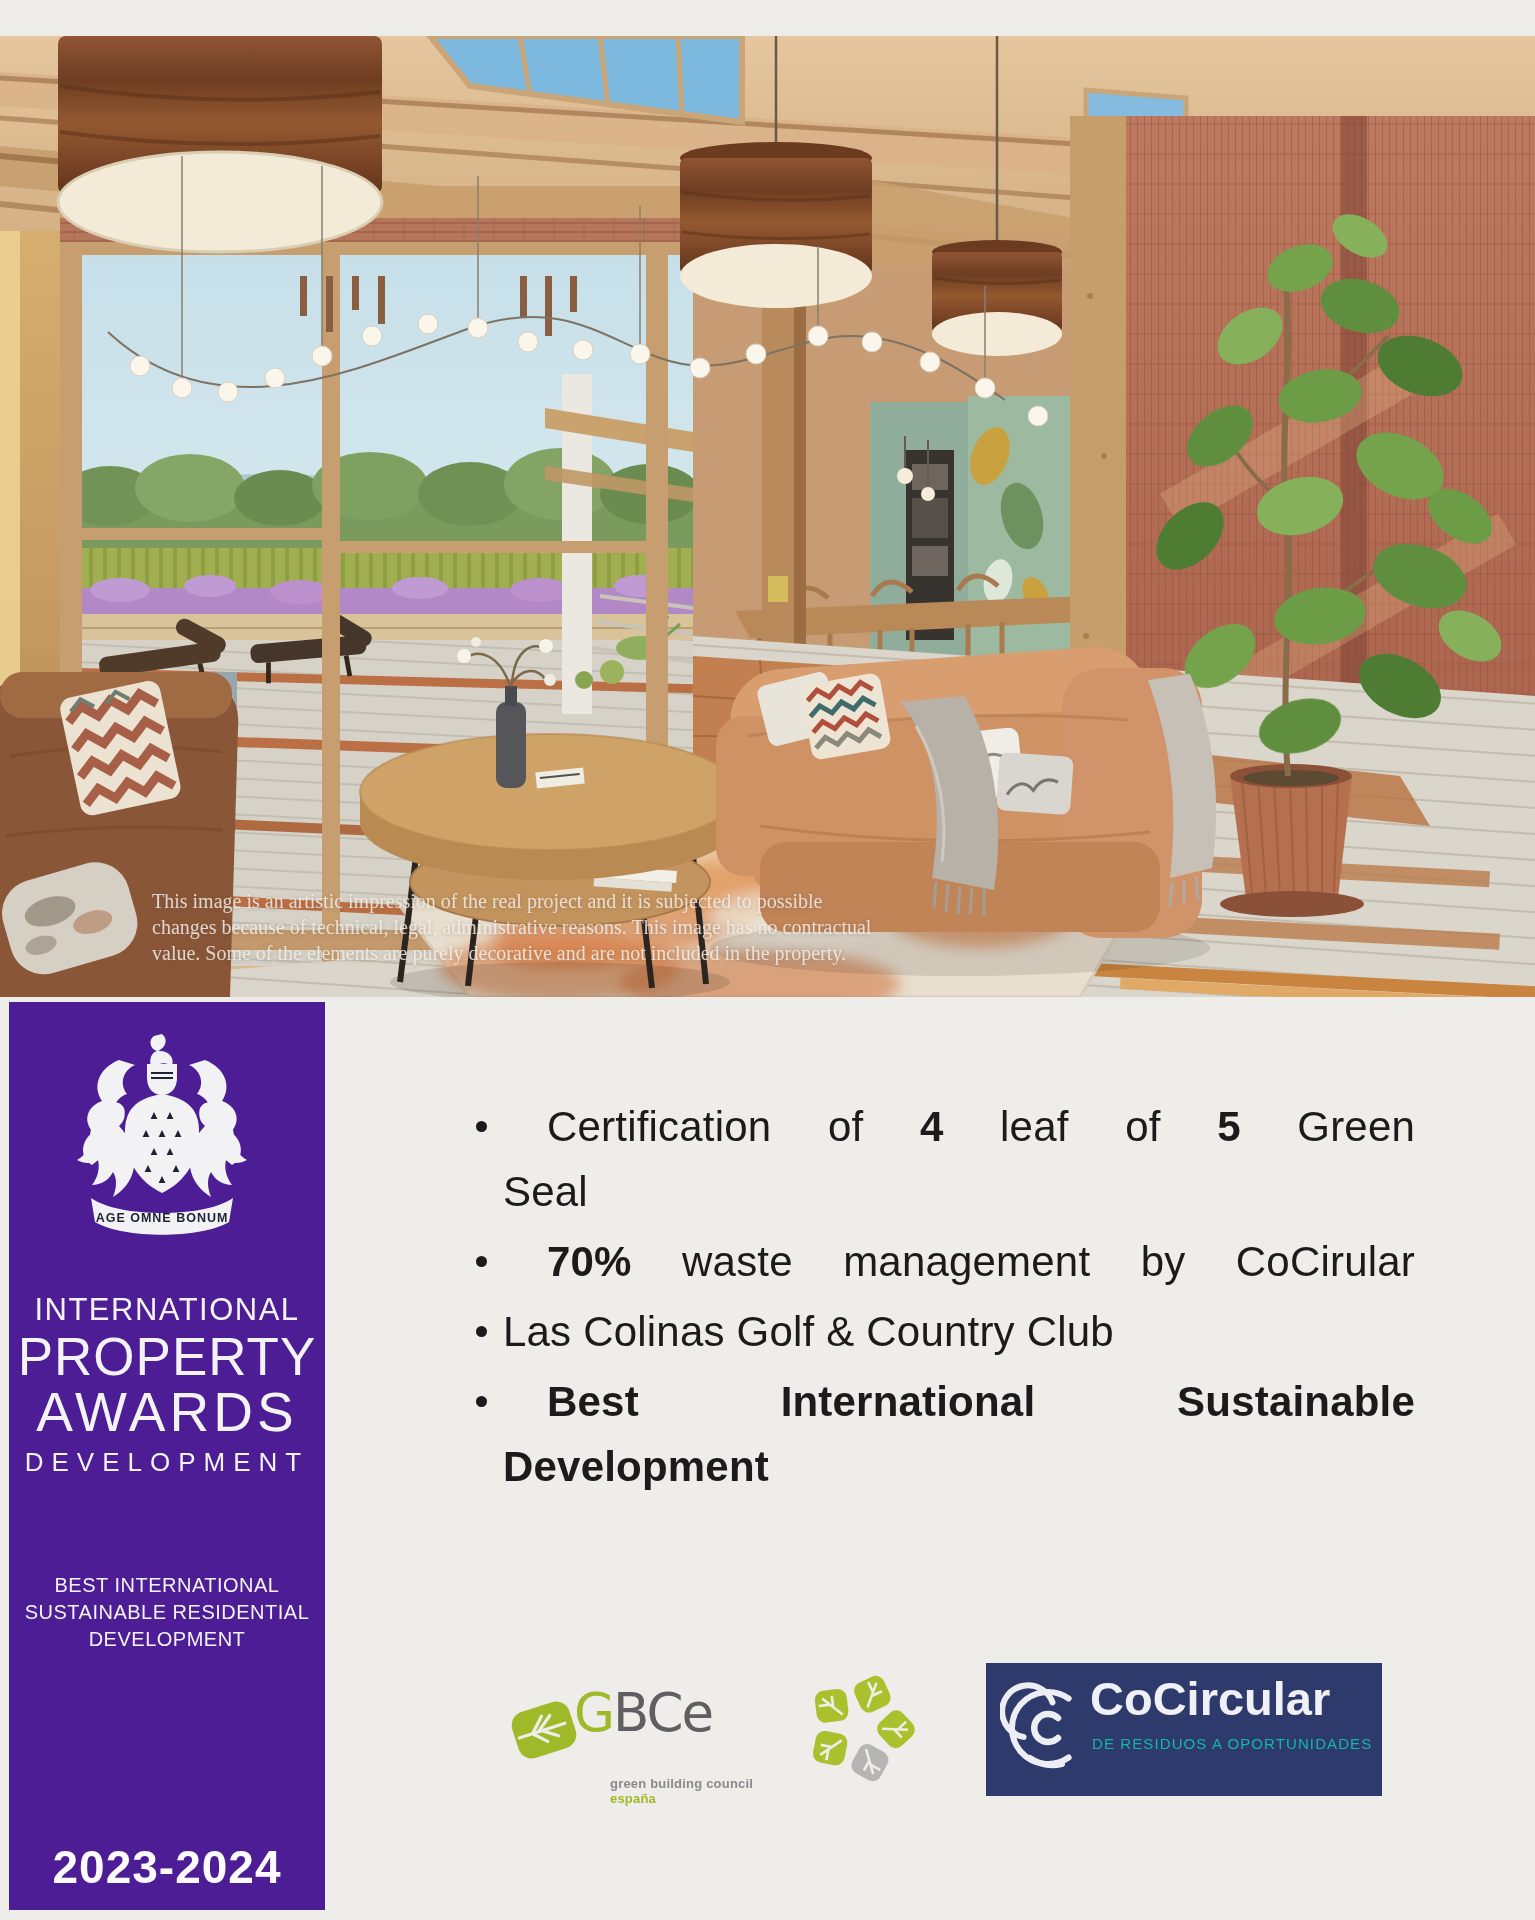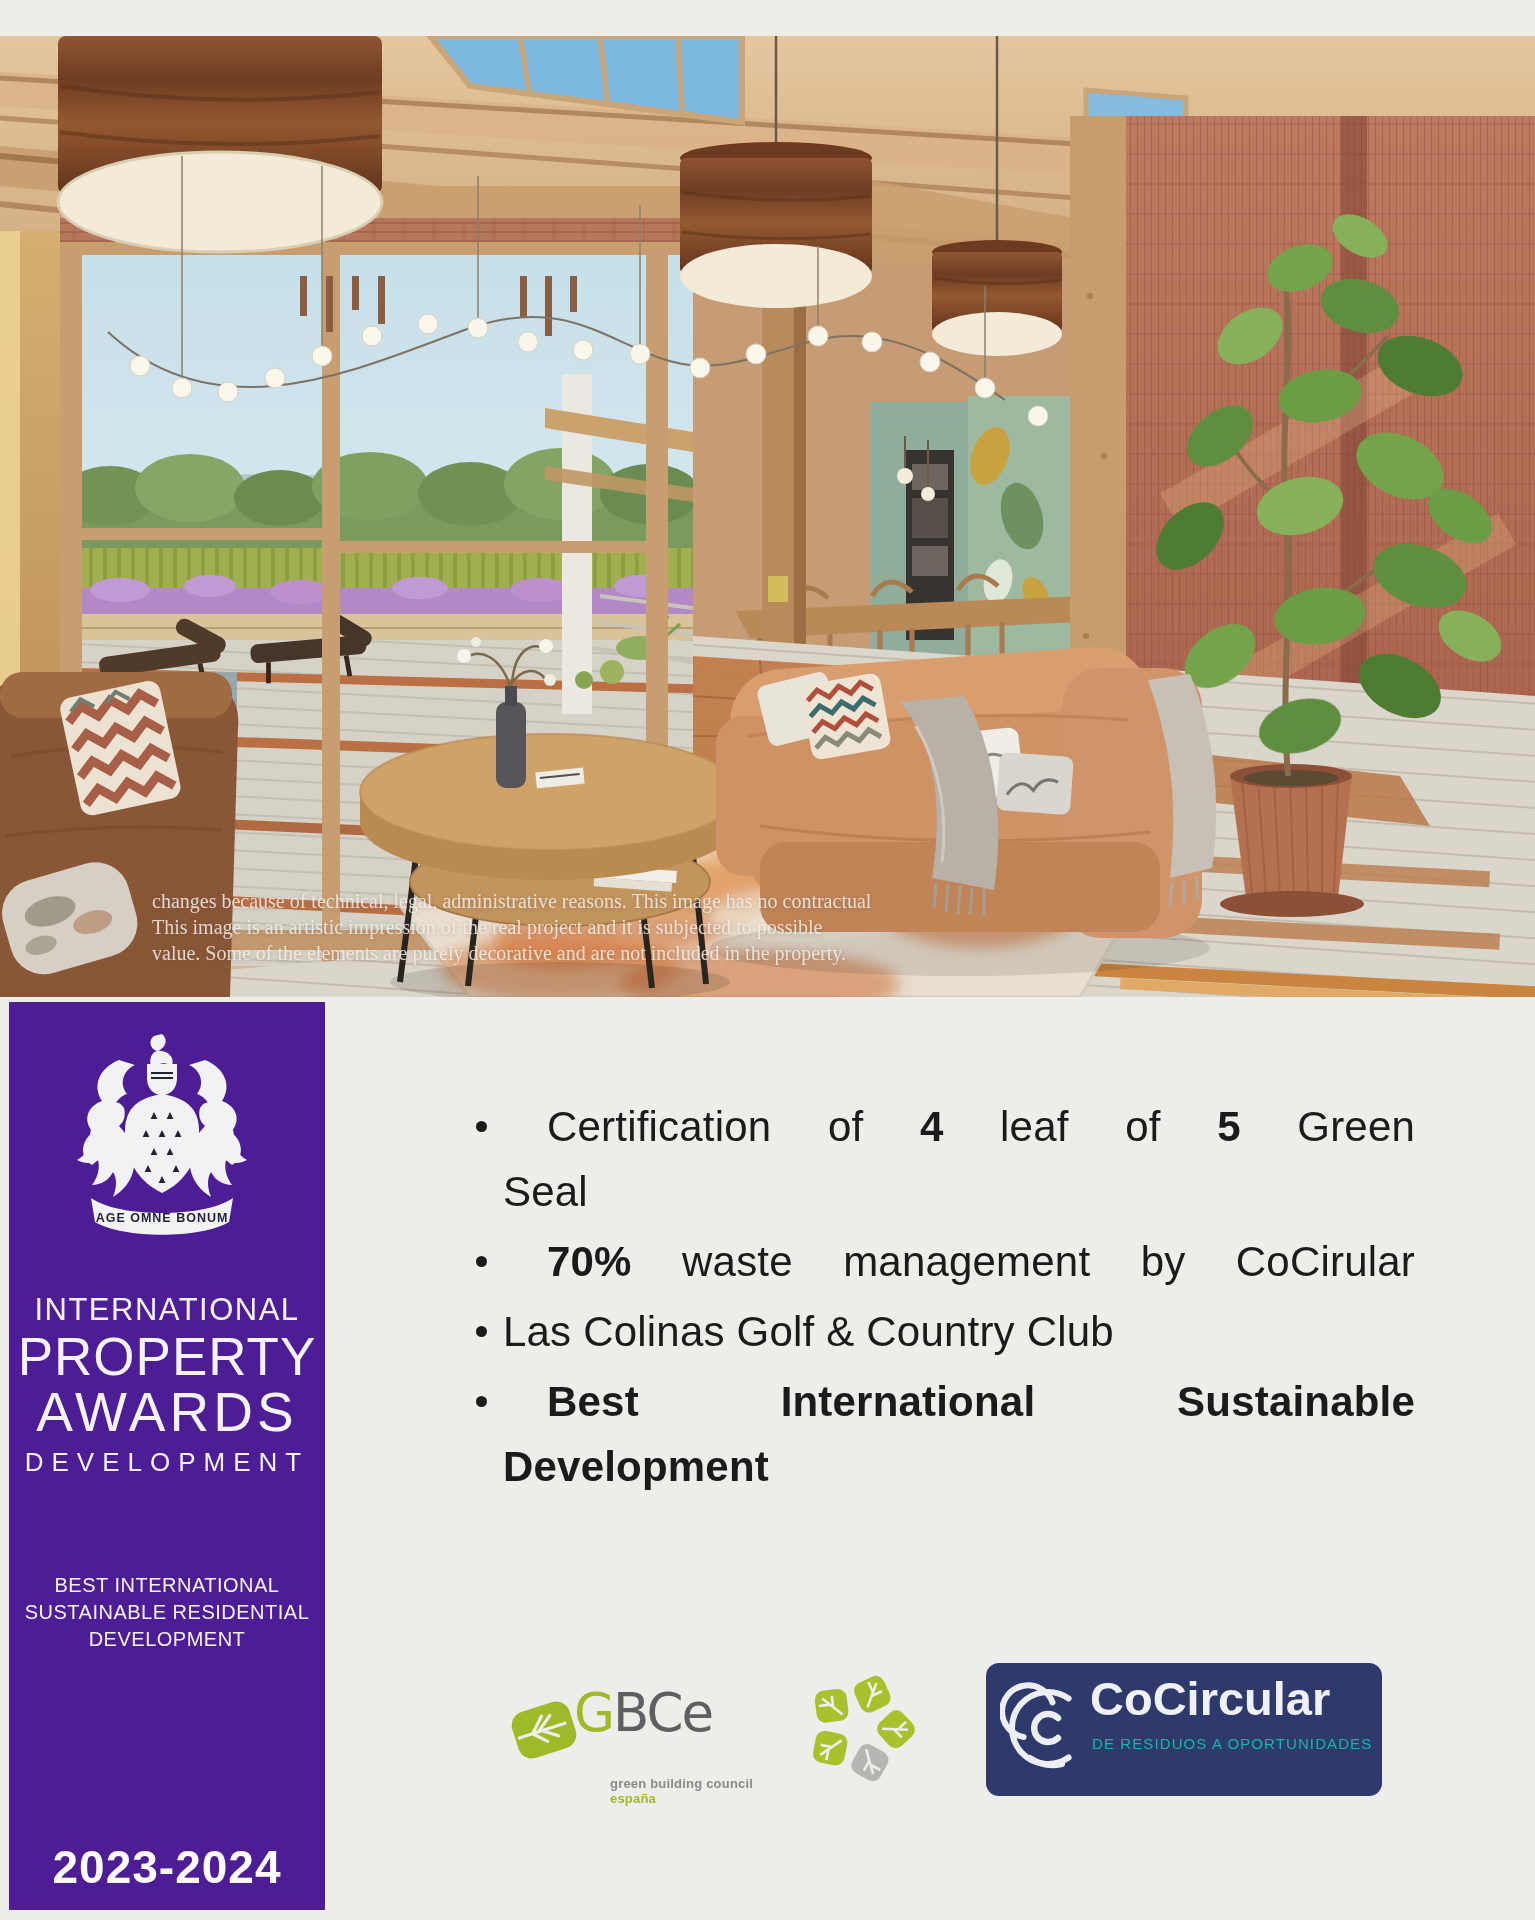--- a/index.html
+++ b/index.html
@@ -33,21 +33,21 @@
   
   .gbce{position:absolute;left:508px;top:1688px;width:260px;height:96px;}
   .gbce-leaf{position:absolute;left:0;top:10px;}
   .gbce-word{position:absolute;left:66px;top:-6px;font-family:"DejaVu Sans",sans-serif;
       font-size:53px;letter-spacing:-2px;color:#5f5f61;}
   .gbce-word .g{color:#9fba28;}
   .gbce-sub{position:absolute;left:102px;top:88px;font-family:Liberation Sans, sans-serif;
       font-size:13px;font-weight:700;color:#8a8a8c;letter-spacing:.2px;}
   .gbce-sub .es{color:#9fba28;}
   .pinwheel{position:absolute;left:798px;top:1666px;}
-  .coc{position:absolute;left:986px;top:1663px;width:396px;height:133px;background:#2d3a6b;border-radius:13px;}
+  .coc{position:absolute;left:986px;top:1663px;width:396px;height:133px;background:#2d3a6b;}
   .coc-icon{position:absolute;left:14px;top:17px;}
   .coc-name{position:absolute;left:104px;top:8px;font-size:47px;font-weight:700;color:#f0f1f6;letter-spacing:0;}
   .coc-tag{position:absolute;left:106px;top:72px;font-size:15px;color:#14b8a6;letter-spacing:1.1px;}
 </style>
 </head>
 <body>
 
 <div class="canvas">
 
   <div class="photo">
@@ -482,22 +482,22 @@
             <circle cx="818" cy="300" r="10"></circle>
             <circle cx="872" cy="306" r="10"></circle>
           <circle cx="930" cy="326" r="10"></circle>
             <circle cx="985" cy="352" r="10"></circle>
             <circle cx="1038" cy="380" r="10"></circle>
         </g>
       </g>
     </svg>
 
     <div class="disclaimer">
+        <div>This image is an artistic impression of the real project and it is subjected to possible</div>
         <div>changes because of technical, legal, administrative reasons. This image has no contractual</div>
-        <div>This image is an artistic impression of the real project and it is subjected to possible</div>
         <div>value. Some of the elements are purely decorative and are not included in the property.</div>
       </div>
   </div>
 
   <div class="panel">
     <svg class="crest" width="206" height="220" viewBox="0 0 206 220">
       <g fill="#f2f2f4">
         <path d="M103,2 C110,8 106,16 99,19 C109,18 116,25 113,34 C106,29 98,31 94,38 C89,31 91,21 98,19 C91,17 89,8 95,4 Z"></path>
         <path d="M88,32 h30 v14 c0,11 -7,17 -15,17 c-8,0 -15,-6 -15,-17 Z"></path>
         <path d="M60,28 C40,36 33,54 43,69 C29,74 23,88 34,100 C22,109 20,125 33,133 L49,120 C42,108 48,96 58,92 C50,80 56,66 68,62 C60,52 64,38 76,33 Z"></path>

